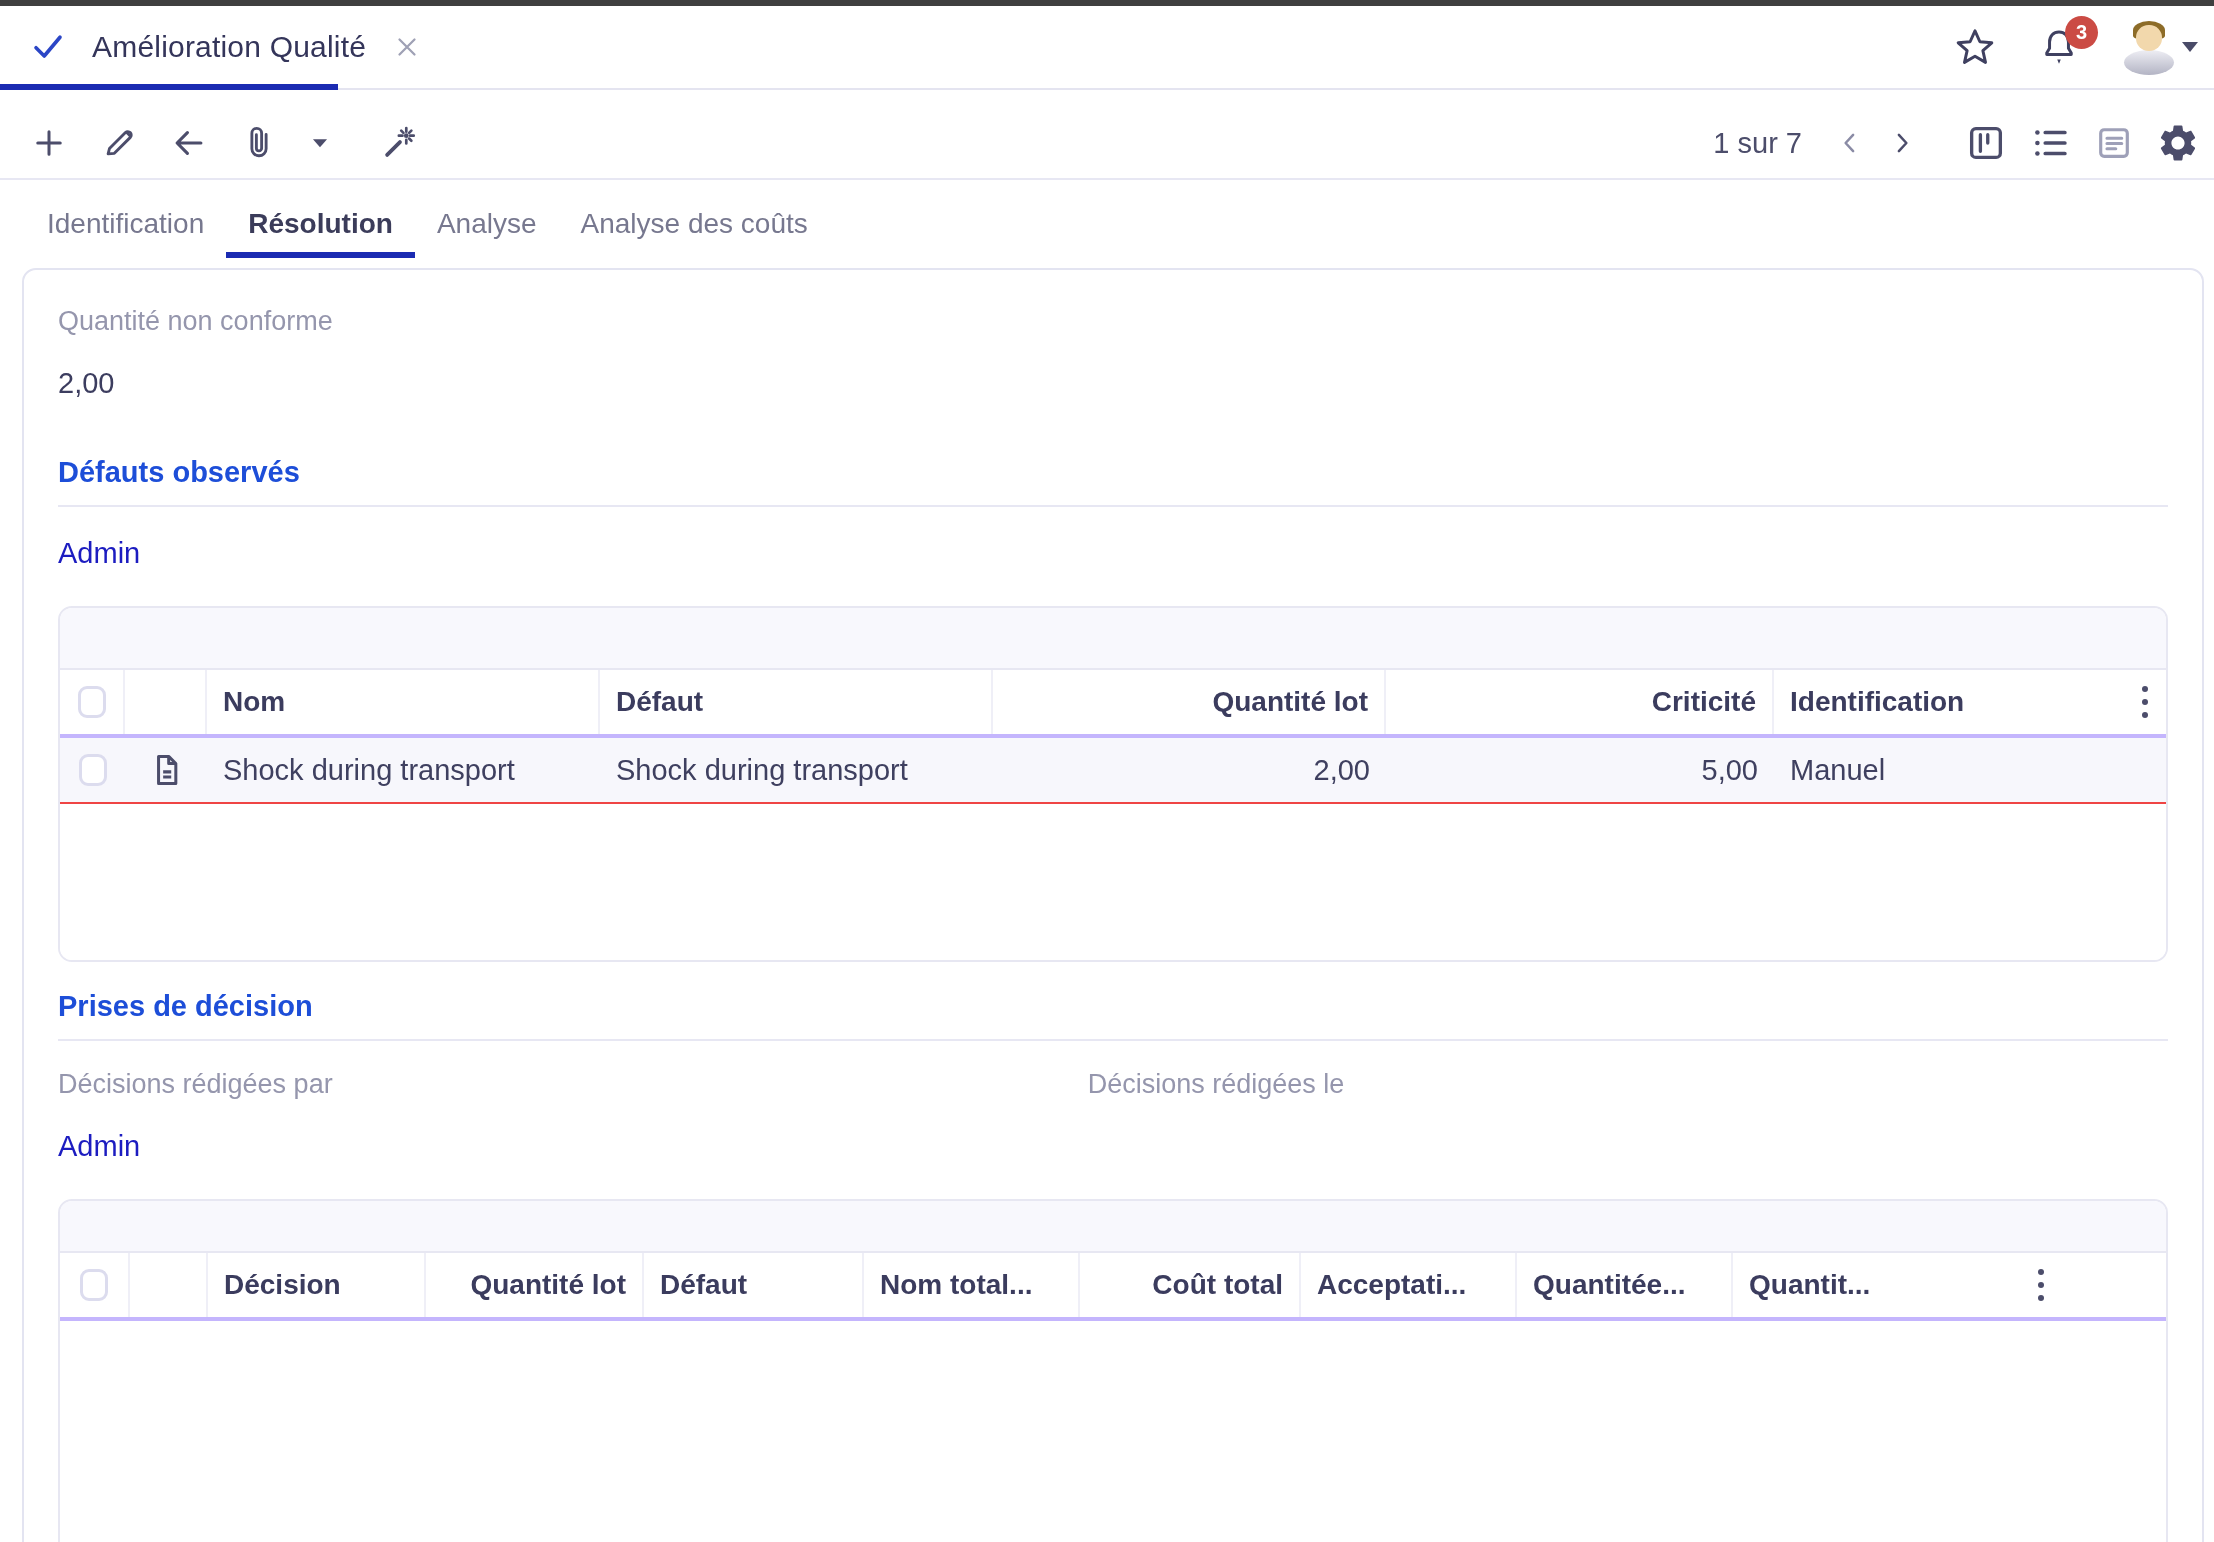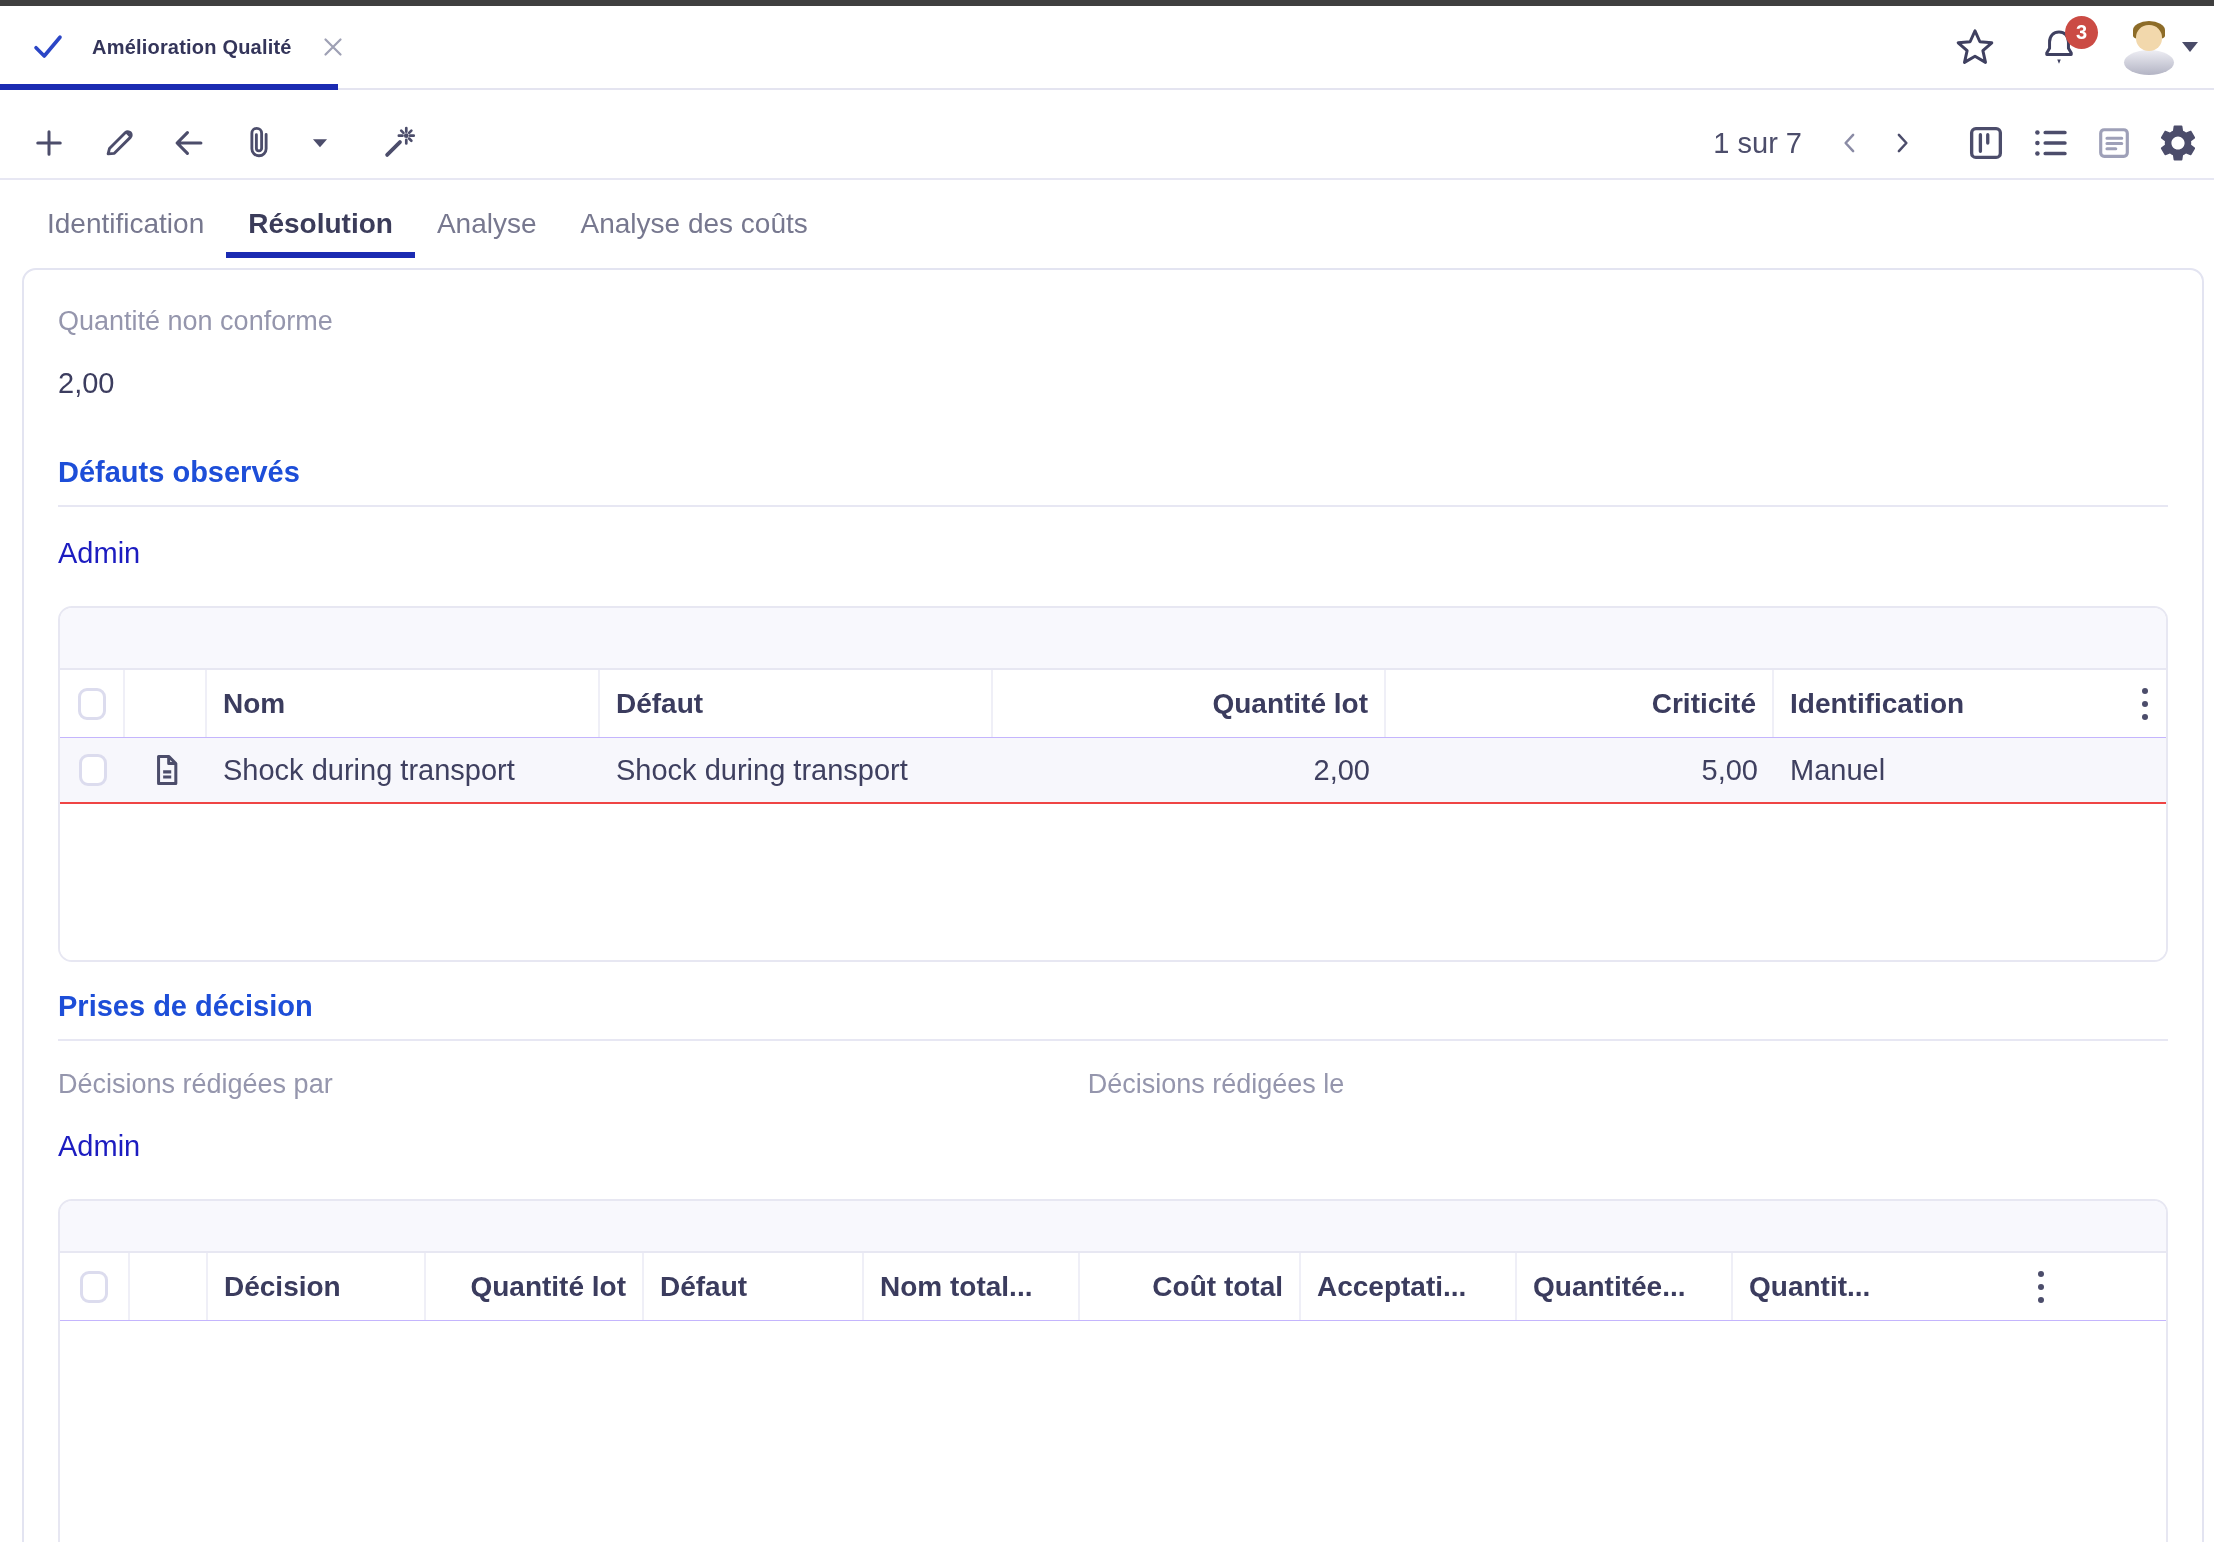--- a/index.html
+++ b/index.html
@@ -11,21 +11,21 @@
 
   .top-strip { height:6px; background:#3f3f3f; flex:none; }
 
   
   .doc-tabbar { height:84px; flex:none; display:flex; justify-content:space-between;
                 align-items:center; border-bottom:2px solid #e4e4f0; position:relative; }
   .doc-tab { position:relative; height:100%; display:flex; align-items:center;
              gap:26px; padding:0 26px 0 30px; cursor:pointer; }
   .doc-underline { position:absolute; left:0; bottom:-2px; width:338px; height:6px;
                    background:#1b2bb2; }
-  .doc-title { font-size:20px; font-weight:700; color:#34355a; letter-spacing:.2px; }
+  .doc-title { font-size:30px; font-weight:400; color:#34355a; letter-spacing:.2px; }
   .tabbar-right { display:flex; align-items:center; gap:42px; padding-right:16px; height:100%; }
   .icon-btn { background:none; border:none; cursor:pointer; color:#3f4060;
               display:flex; align-items:center; justify-content:center; }
   .bell-wrap { position:relative; }
   .badge { position:absolute; top:-10px; right:-18px; min-width:33px; height:33px;
            border-radius:17px; background:#cb4b44; color:#fff; font-size:20px;
            font-weight:700; display:flex; align-items:center; justify-content:center; }
   .avatar-wrap { display:flex; align-items:center; gap:6px; cursor:pointer; }
   .avatar { position:relative; width:54px; height:56px; }
   .av-hair { position:absolute; top:2px; left:11px; width:32px; height:18px;
@@ -74,21 +74,21 @@
 
   
   .grid { margin-top:36px; border:2px solid #e7e7f2; border-radius:14px;
           display:flex; flex-direction:column; overflow:hidden; background:#fff; }
   #grid-defects { height:356px; --cols:65px 82px 393px 393px 393px 388px 349px 1fr; }
   #grid-decisions { height:470px;
           --cols:70px 78px 218px 218px 220px 216px 221px 216px 216px 221px 173px 1fr; }
   .grid-topstrip { height:62px; background:#f8f8fd; border-bottom:2px solid #e7e7f2; flex:none; }
   #grid-decisions .grid-topstrip { height:52px; }
   .grid-header { display:grid; grid-template-columns:var(--cols); height:68px;
-                 background:#fff; border-bottom:1px solid #c4b5fd; flex:none; }
+                 background:#fff; border-bottom:4px solid #c4b5fd; flex:none; }
   .gcell { display:flex; align-items:center; padding:0 16px; font-size:28px;
            font-weight:700; color:#3b3c5e; border-right:2px solid #efeff7;
            min-width:0; white-space:nowrap; overflow:hidden; cursor:pointer; }
   .gcell.num { justify-content:flex-end; }
   .gcell.c-check, .gcell.c-icon { justify-content:center; padding:0; }
   .gcell.c-kebab, .grid-header .gcell:nth-last-child(2) { border-right:none; }
   .gcell.c-kebab { justify-content:center; padding:0; cursor:pointer; }
   .grid-row { display:grid; grid-template-columns:var(--cols); height:66px;
               background:#f7f7fc; border-bottom:2px solid #ef4444; flex:none; cursor:pointer; }
   .rcell { display:flex; align-items:center; padding:0 16px; font-size:29px;

